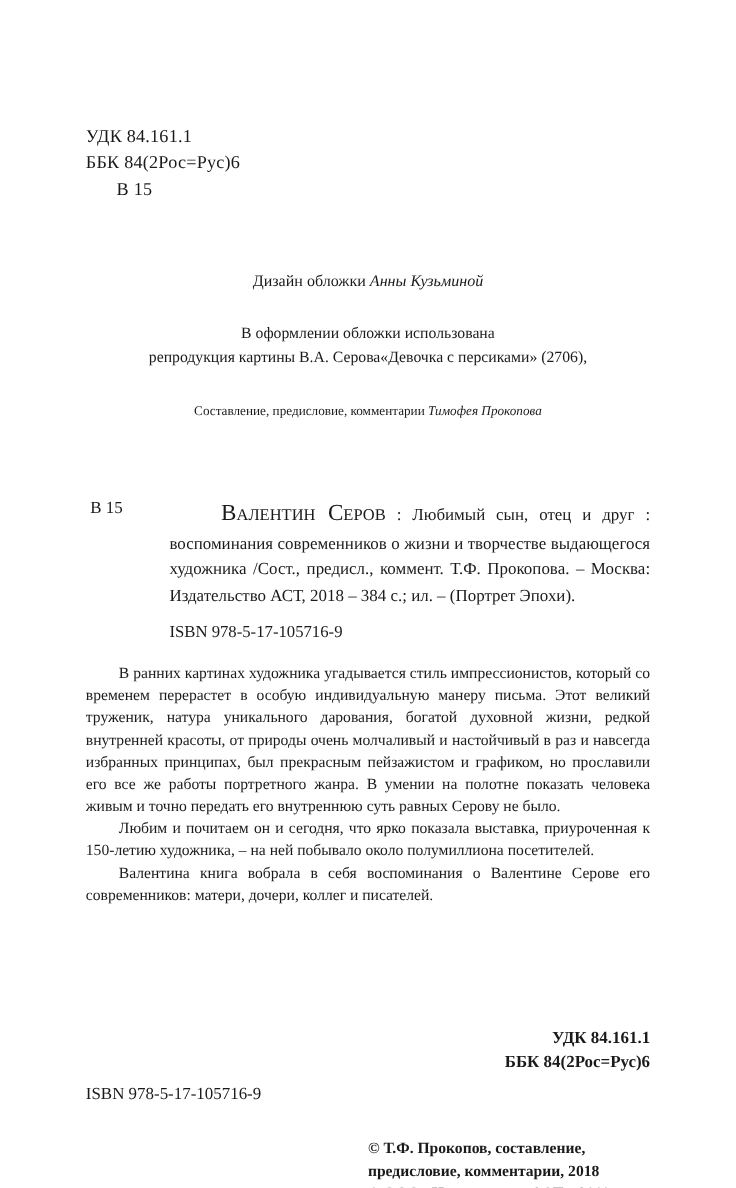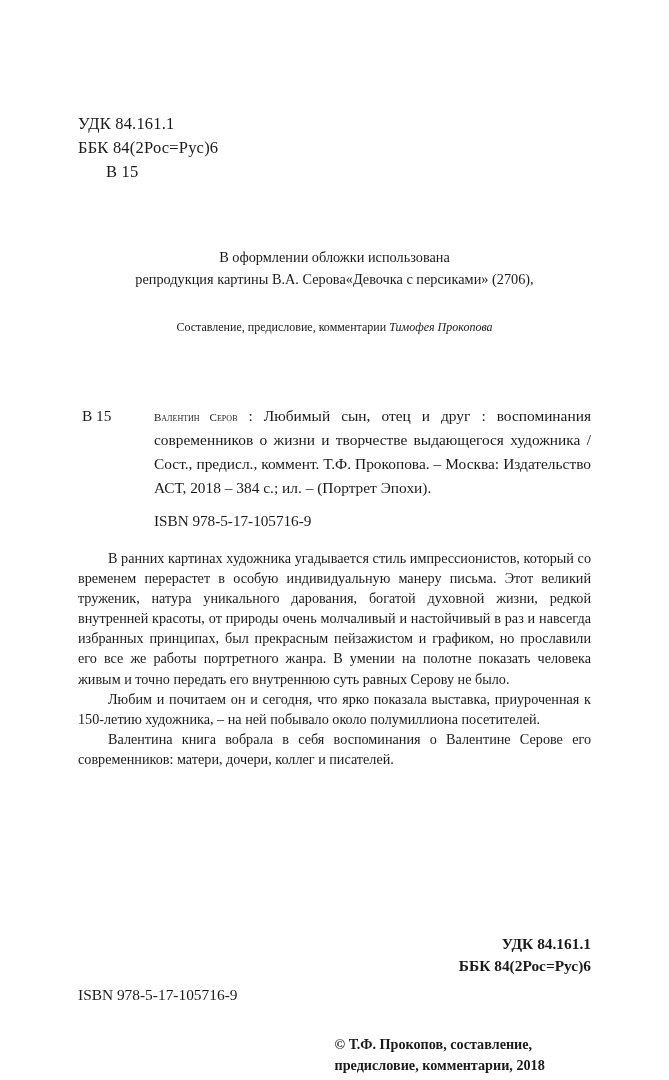--- a/index.html
+++ b/index.html
@@ -37,20 +37,21 @@
   .credits {
     margin-top: 62px;
     text-align: center;
     font-size: 14.5px;
     line-height: 1.5;
   }
   .credits .designer {
     font-size: 14.6px;
   }
   .credits .block2 {
+    margin-top: 24px;
     font-size: 14.3px;
     line-height: 1.55;
   }
   .credits .block3 {
     margin-top: 28px;
     font-size: 12px;
   }
   .it { font-style: italic; }
 
   
@@ -62,21 +63,22 @@
     position: relative;
     padding-left: 76px;
   }
   .catalog .sigil {
     position: absolute;
     left: 4px;
     top: 0;
   }
   .catalog .sc {
     font-variant: small-caps;
-    font-size: 11px;
+    font-size: 21px;
+    margin-left: 47px;
   }
   .isbn-top {
     margin-top: 12px;
     font-size: 15.2px;
     padding-left: 76px;
   }
 
   
   .annotation {
     margin-top: 18px;
@@ -120,20 +122,21 @@
 
 <div class="page">
 
   <div class="udc-block">
     <div class="udc-line-1">УДК 84.161.1</div>
     <div class="udc-line-2">ББК 84(2Рос=Рус)6</div>
     <div class="udc-line-3">В 15</div>
   </div>
 
   <div class="credits">
+    <div class="designer"><span>Дизайн обложки </span><span class="it">Анны Кузьминой</span></div>
 
     <div class="block2">
       <div>В оформлении обложки использована</div>
       <div>репродукция картины В.А. Серова«Девочка с персиками» (2706),</div>
     </div>
 
     <div class="block3"><span>Составление, предисловие, комментарии </span><span class="it">Тимофея Прокопова</span></div>
   </div>
 
   <div class="catalog">

